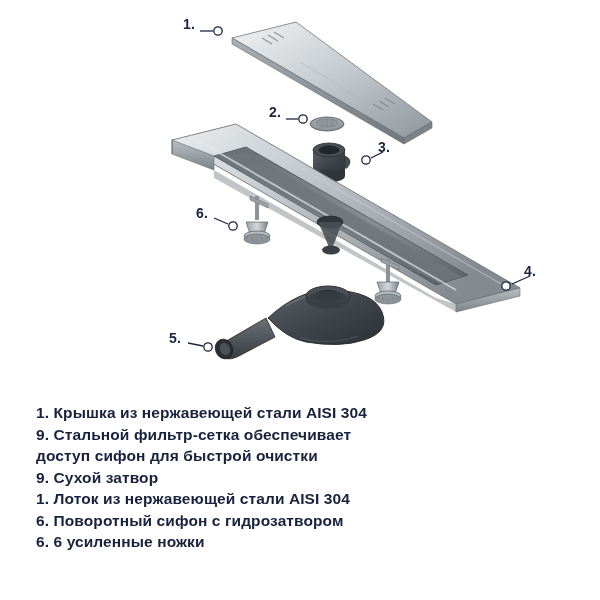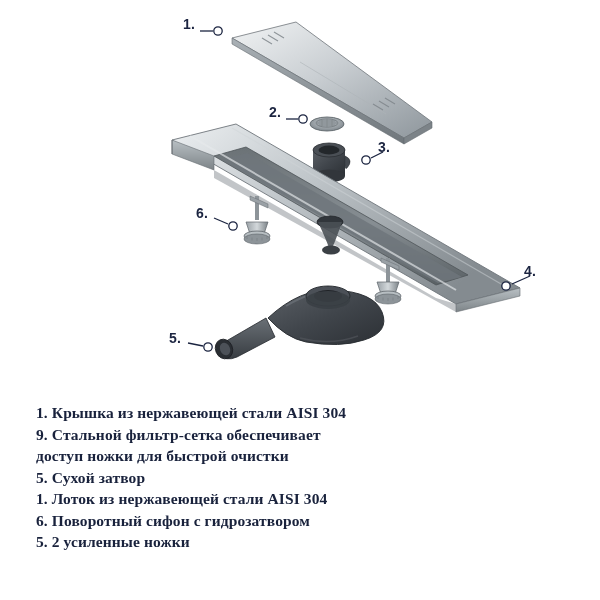--- a/index.html
+++ b/index.html
@@ -41,21 +41,20 @@
     left: 36px;
     top: 402px;
     width: 530px;
   }
   .legend-line {
     font-size: 15.5px;
     font-weight: bold;
     line-height: 21.5px;
     color: #19223c;
     letter-spacing: 0.1px;
-    font-family: Liberation Serif, serif;
   }
 </style>
 </head>
 <body>
 
 <div id="stage">
 
   <div class="diagram">
     <svg width="600" height="390" viewBox="0 0 600 390" xmlns="http://www.w3.org/2000/svg">
       <defs>
@@ -237,20 +236,20 @@
     <div class="callout-label" style="left:269px; top:104px;">2.</div>
     <div class="callout-label" style="left:378px; top:139px;">3.</div>
     <div class="callout-label" style="left:524px; top:263px;">4.</div>
     <div class="callout-label" style="left:169px; top:330px;">5.</div>
     <div class="callout-label" style="left:196px; top:205px;">6.</div>
   </div>
 
   <div class="legend">
     <div class="legend-line">1. Крышка из нержавеющей стали AISI 304</div>
     <div class="legend-line">9. Стальной фильтр-сетка обеспечивает</div>
-    <div class="legend-line">доступ ножки для быстрой очистки</div>
-    <div class="legend-line">5. Сухой затвор</div>
+    <div class="legend-line">доступ сифон для быстрой очистки</div>
+    <div class="legend-line">9. Сухой затвор</div>
     <div class="legend-line">1. Лоток из нержавеющей стали AISI 304</div>
     <div class="legend-line">6. Поворотный сифон с гидрозатвором</div>
-    <div class="legend-line">5. 2 усиленные ножки</div>
+    <div class="legend-line">6. 6 усиленные ножки</div>
   </div>
 
 </div>
 
 </body></html>

